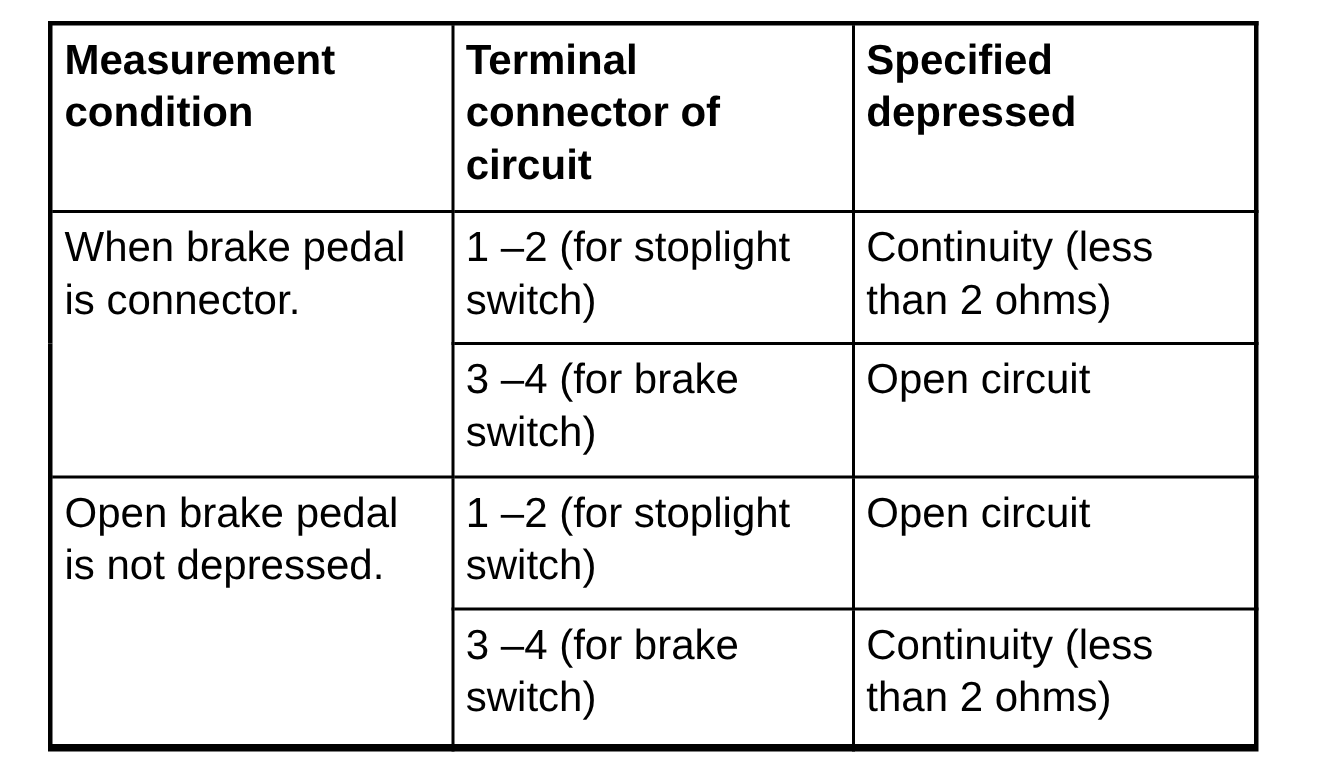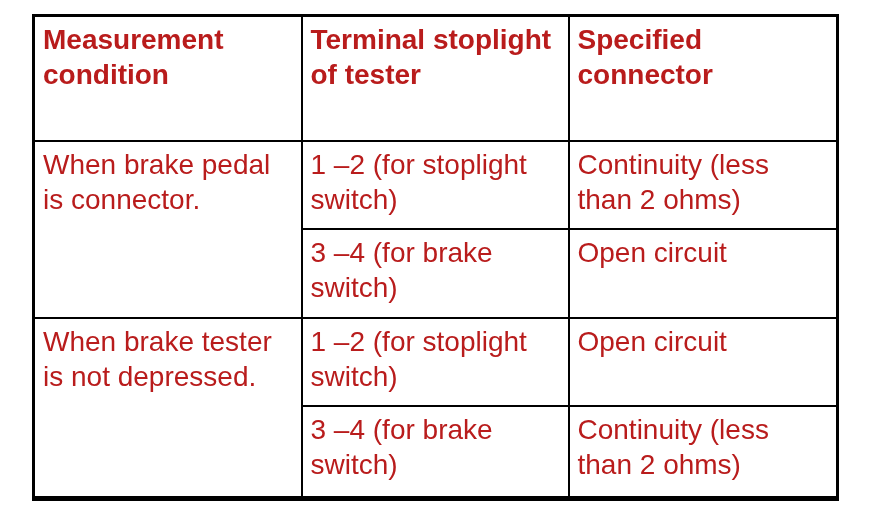--- a/index.html
+++ b/index.html
@@ -6,21 +6,21 @@
     margin: 0;
     padding: 0;
     background: #ffffff;
   }
   .page {
     position: relative;
     width: 776px;
     height: 518px;
     background: #ffffff;
     font-family: "Liberation Sans", "DejaVu Sans", sans-serif;
-    color: #b91c1c;
+    color: #000000;
   }
   table.spec-table {
     position: absolute;
     left: 32px;
     top: 14px;
     width: 804px;
     border-collapse: collapse;
     table-layout: fixed;
     border: 3px solid #000000;
     border-bottom-width: 5px;
@@ -54,37 +54,37 @@
 <div class="page">
   <table class="spec-table">
     <colgroup>
       <col class="c1">
       <col class="c2">
       <col class="c3">
     </colgroup>
     <tbody>
       <tr class="header-row">
         <th>Measurement condition</th>
-        <th>Terminal stoplight of tester</th>
-        <th>Specified connector</th>
+        <th>Terminal connector of circuit</th>
+        <th>Specified depressed</th>
       </tr>
 
       <tr class="sub-row-a">
         <td rowspan="2">When brake pedal is connector.</td>
         <td>1 –2 (for stoplight switch)</td>
         <td>Continuity (less than 2 ohms)</td>
       </tr>
 
       <tr class="sub-row-b">
         <td>3 –4 (for brake switch)</td>
         <td>Open circuit</td>
       </tr>
 
       <tr class="sub-row-c">
-        <td rowspan="2">When brake tester is not depressed.</td>
+        <td rowspan="2">Open brake pedal is not depressed.</td>
         <td>1 –2 (for stoplight switch)</td>
         <td>Open circuit</td>
       </tr>
 
       <tr class="sub-row-d">
         <td>3 –4 (for brake switch)</td>
         <td>Continuity (less than 2 ohms)</td>
       </tr>
     </tbody>
   </table>

